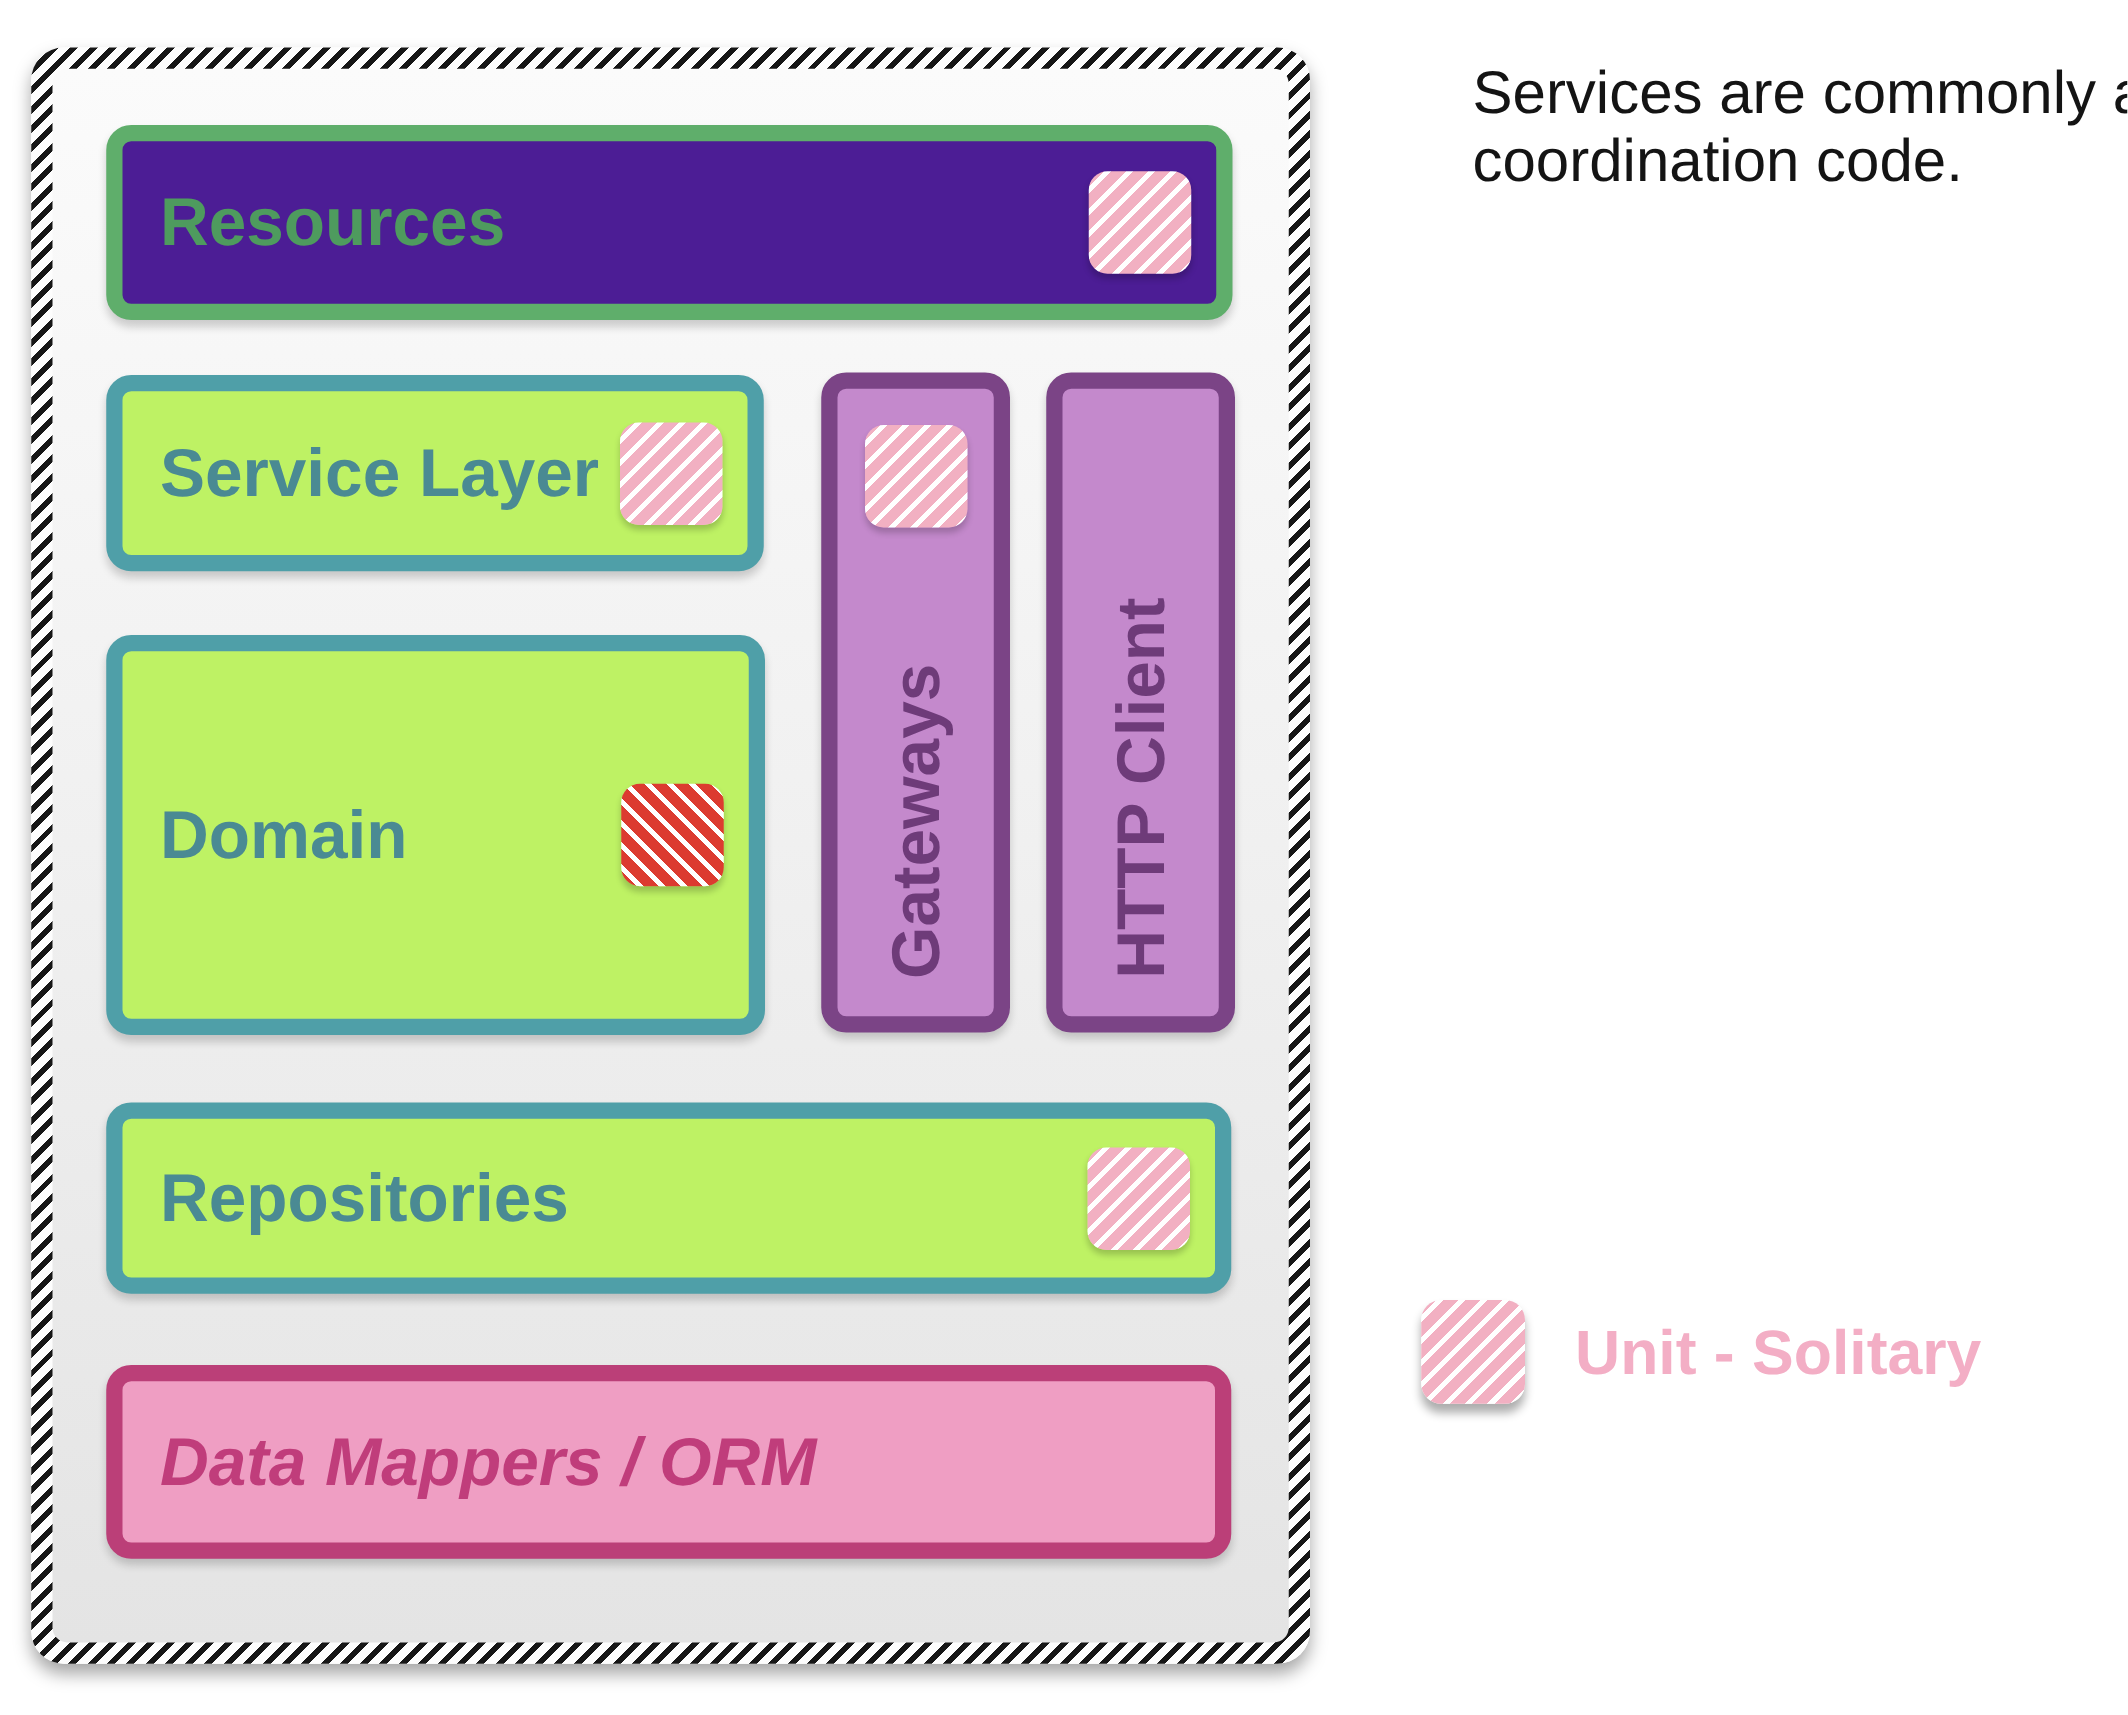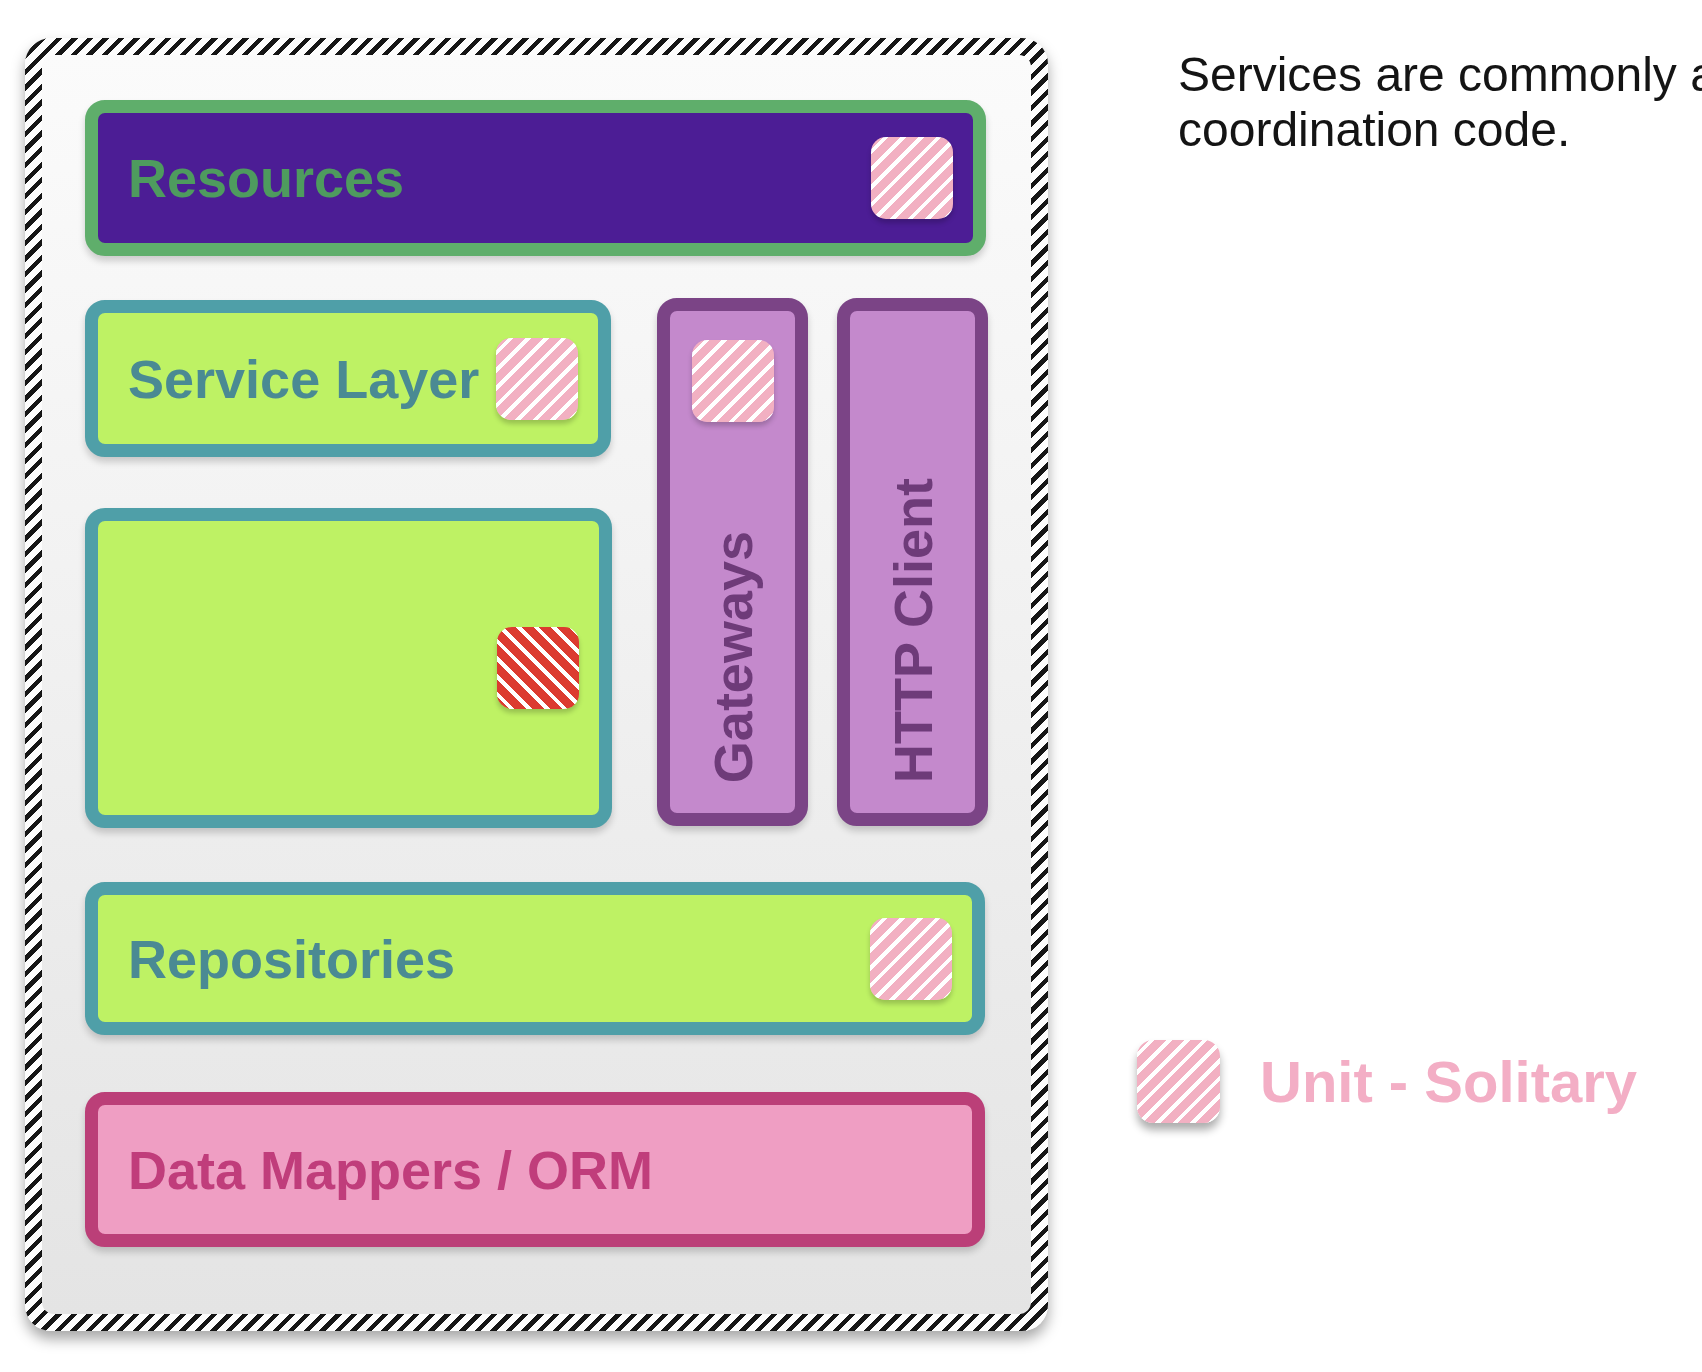--- a/index.html
+++ b/index.html
@@ -51,21 +51,21 @@
   .purple  { border-color: #7b4486; background: #c489cc; }
   .magenta { border-color: #bb3f78; background: #ef9ec3; }
   .magenta .hlabel { color: #c03d7b; }
 
   #box-resources    { left: 85px;  top: 100px;  width: 875px; height: 130px; }
   #box-service      { left: 85px;  top: 300px;  width: 500px; height: 131px; }
   #box-domain       { left: 85px;  top: 508px;  width: 501px; height: 294px; }
   #box-gateways     { left: 657px; top: 298px;  width: 125px; height: 502px; }
   #box-http-client  { left: 837px; top: 298px;  width: 125px; height: 502px; }
   #box-repositories { left: 85px;  top: 882px;  width: 874px; height: 127px; }
-  #box-data-mappers { left: 85px;  top: 1092px; width: 874px; height: 129px; }
+  #box-data-mappers { left: 85px;  top: 1092px; width: 874px; height: 129px; font-style: italic; }
 
   
   .vlabel {
     position: absolute;
     bottom: 30px;
     left: 50%;
     transform: translateX(-50%) rotate(180deg);
     writing-mode: vertical-rl;
     font-weight: bold;
     font-size: 54px;
@@ -115,21 +115,21 @@
     border-radius: 16px;
     box-shadow: 0 7px 8px rgba(0,0,0,0.32);
     flex: 0 0 auto;
   }
   .legend-swatch.pink {
     background: repeating-linear-gradient(135deg, #f2b0c2 0 8.5px, #ffffff 8.5px 12.5px);
   }
   .legend-swatch.red {
     background: repeating-linear-gradient(45deg, #dc3b30 0 8.5px, #ffffff 8.5px 12.5px);
   }
-  .legend-label { font-weight: bold; font-size: 58px; white-space: nowrap; }
+  .legend-label { font-weight: bold; font-size: 50px; white-space: nowrap; }
   #legend-solitary .legend-label { color: #f3aec5; }
   #legend-sociable .legend-label { color: #e6413b; }
 </style>
 </head>
 <body>
 
 <div id="stage">
 
   <div class="hatched-frame">
     <div class="frame-inner"></div>
@@ -139,20 +139,21 @@
     <span class="hlabel">Resources</span>
     <div class="badge pink right-center"></div>
   </div>
 
   <div class="layer teal" id="box-service">
     <span class="hlabel">Service Layer</span>
     <div class="badge pink right-center"></div>
   </div>
 
   <div class="layer teal" id="box-domain">
+    <span class="hlabel">Domain</span>
     <div class="badge red right-center"></div>
   </div>
 
   <div class="layer purple" id="box-gateways">
     <span class="vlabel">Gateways</span>
     <div class="badge pink top-center"></div>
   </div>
 
   <div class="layer purple" id="box-http-client">
     <span class="vlabel">HTTP Client</span>

